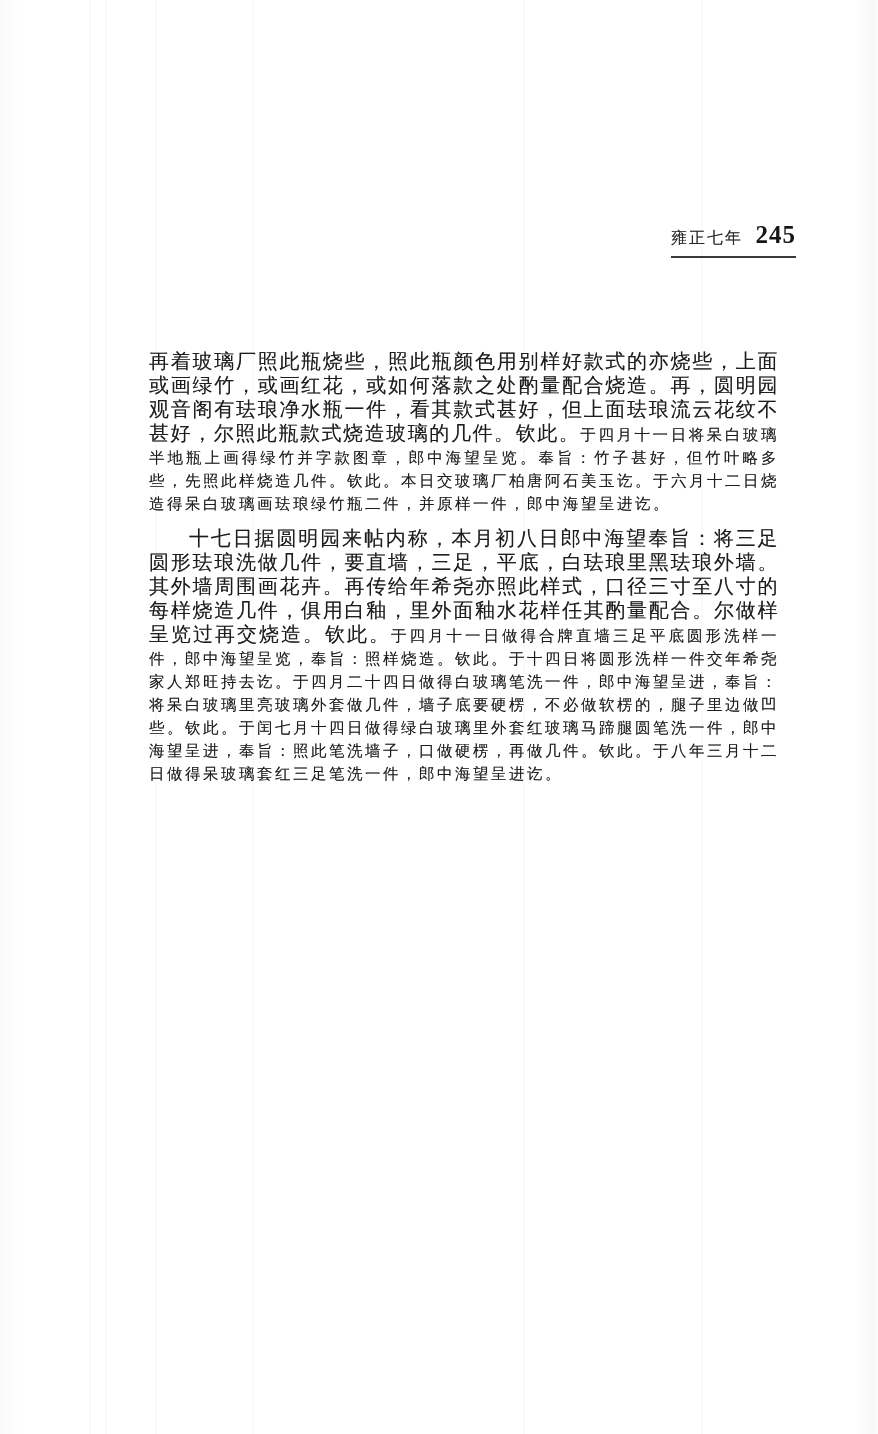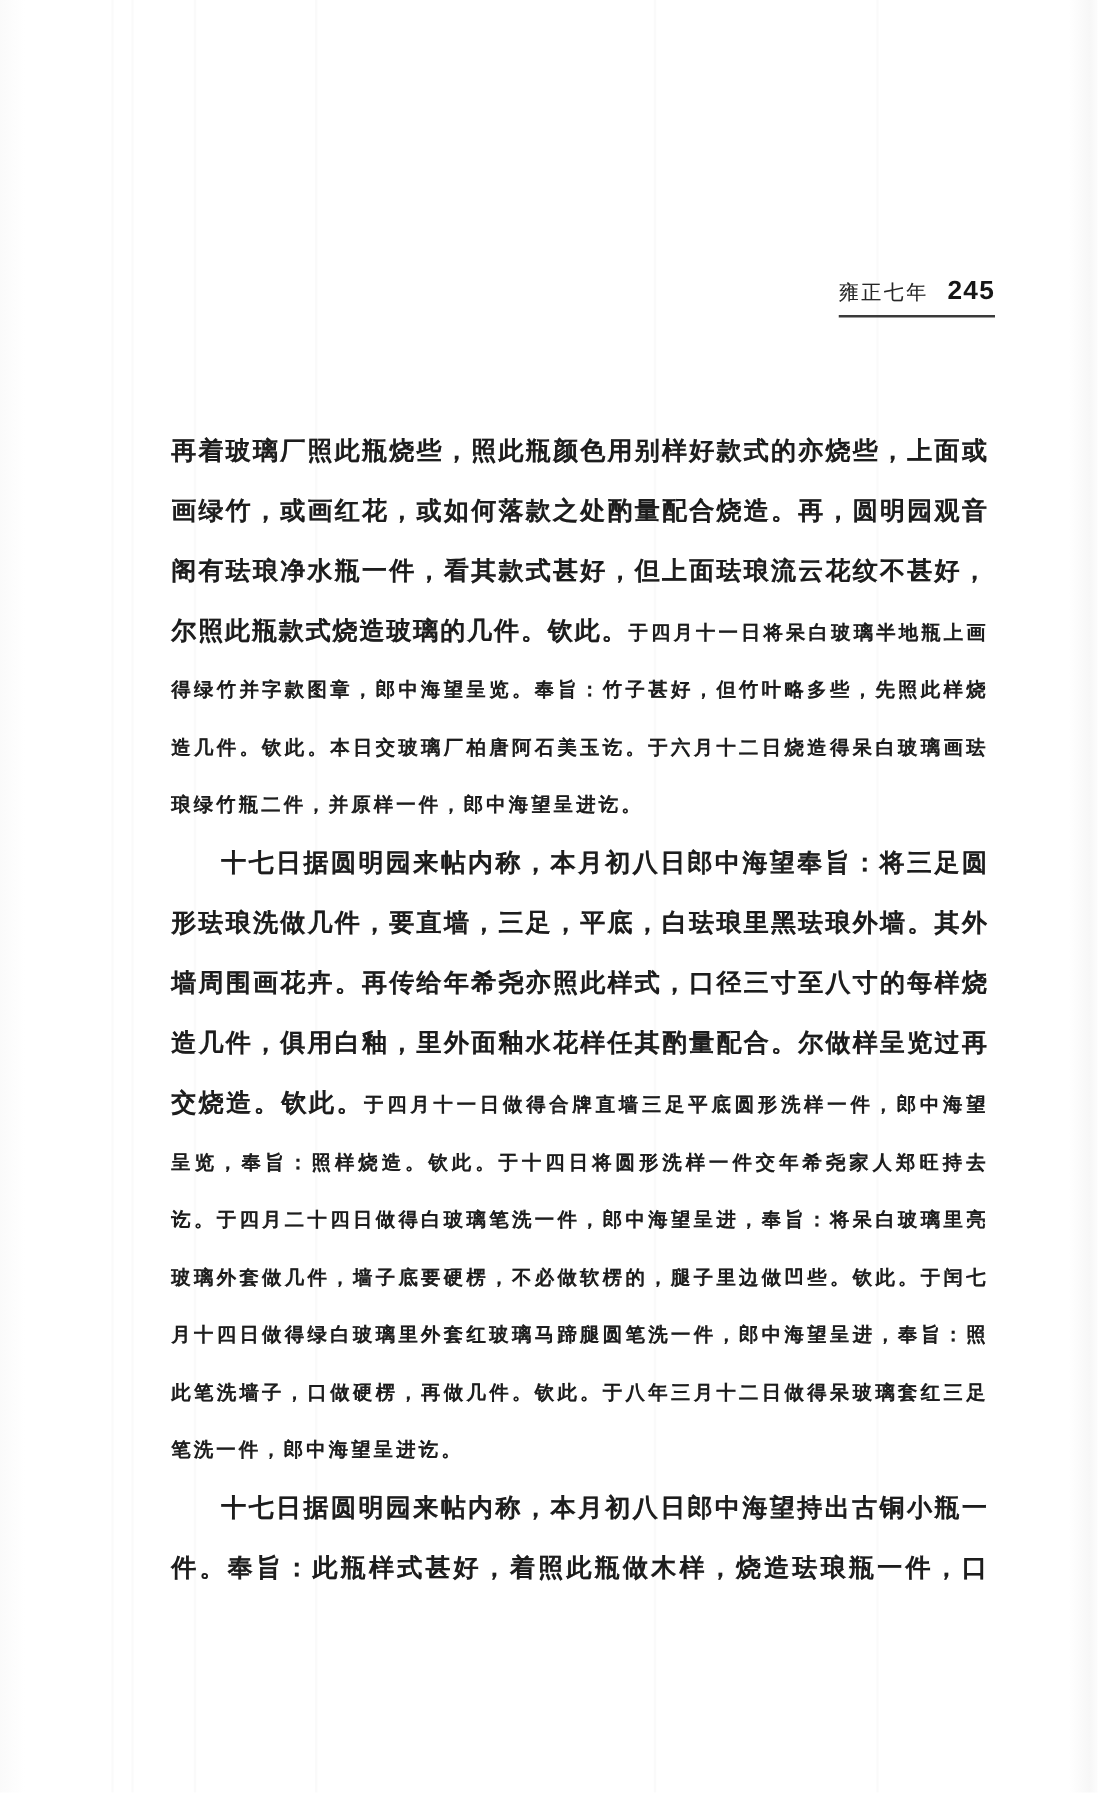--- a/index.html
+++ b/index.html
@@ -21,32 +21,31 @@
   .header {
     position: absolute; top: 189px; left: 671px; width: 125px;
     display: flex; align-items: baseline; justify-content: space-between;
     border-bottom: 2px solid #3a3a3a; padding-bottom: 7px; margin-top: 32px;
   }
   .running-title {
     font-size: 16px; letter-spacing: 2px; color: #262626;
     text-shadow: 0 0 0.5px rgba(30,30,30,0.4);
   }
   .page-number {
-    font-family: Liberation Sans, sans-serif;
-    font-weight: bold; font-size: 21px; color: #161616; letter-spacing: 1px;
+    font-family: Liberation Serif, serif;
+    font-weight: bold; font-size: 25px; color: #161616; letter-spacing: 1px;
   }
 
   .text-block {
     position: absolute; left: 137px; top: 338px; width: 654px;
     color: #1d1d1d; text-align: justify;
   }
   .para {
-    margin: 0; line-height: 46px; text-indent: 40px;
+    margin: 12px; line-height: 23px; text-indent: 40px;
     text-shadow: 0 0 0.5px rgba(25,25,25,0.45);
-    font-weight: bold;
   }
   .para.no-indent { text-indent: 0; }
   .para.justify-last { text-align-last: justify; }
   .seg-edict  { font-size: 20px;   letter-spacing: 1.5px; }
   .seg-record { font-size: 15.5px; letter-spacing: 2.5px; }
 </style>
 </head>
 <body>
 
 <div class="page">
@@ -58,15 +57,14 @@
   <div class="streak s6"></div>
 
   <div class="header">
     <span class="running-title">雍正七年</span>
     <span class="page-number">245</span>
   </div>
 
   <div class="text-block">
       <p class="para no-indent"><span class="seg-edict">再着玻璃厂照此瓶烧些，照此瓶颜色用别样好款式的亦烧些，上面或画绿竹，或画红花，或如何落款之处酌量配合烧造。再，圆明园观音阁有珐琅净水瓶一件，看其款式甚好，但上面珐琅流云花纹不甚好，尔照此瓶款式烧造玻璃的几件。钦此。</span><span class="seg-record">于四月十一日将呆白玻璃半地瓶上画得绿竹并字款图章，郎中海望呈览。奉旨：竹子甚好，但竹叶略多些，先照此样烧造几件。钦此。本日交玻璃厂柏唐阿石美玉讫。于六月十二日烧造得呆白玻璃画珐琅绿竹瓶二件，并原样一件，郎中海望呈进讫。</span></p>
       <p class="para"><span class="seg-edict">十七日据圆明园来帖内称，本月初八日郎中海望奉旨：将三足圆形珐琅洗做几件，要直墙，三足，平底，白珐琅里黑珐琅外墙。其外墙周围画花卉。再传给年希尧亦照此样式，口径三寸至八寸的每样烧造几件，俱用白釉，里外面釉水花样任其酌量配合。尔做样呈览过再交烧造。钦此。</span><span class="seg-record">于四月十一日做得合牌直墙三足平底圆形洗样一件，郎中海望呈览，奉旨：照样烧造。钦此。于十四日将圆形洗样一件交年希尧家人郑旺持去讫。于四月二十四日做得白玻璃笔洗一件，郎中海望呈进，奉旨：将呆白玻璃里亮玻璃外套做几件，墙子底要硬楞，不必做软楞的，腿子里边做凹些。钦此。于闰七月十四日做得绿白玻璃里外套红玻璃马蹄腿圆笔洗一件，郎中海望呈进，奉旨：照此笔洗墙子，口做硬楞，再做几件。钦此。于八年三月十二日做得呆玻璃套红三足笔洗一件，郎中海望呈进讫。</span></p>
-      <p class="para justify-last"><span class="seg-edict">十七日据圆明园来帖内称，本月初八日郎中海望持出古铜小瓶一件。奉旨：此瓶样式甚好，着照此瓶做木样，烧造珐琅瓶一件，口</span></p>
     </div>
 </div>
 
 </body></html>

